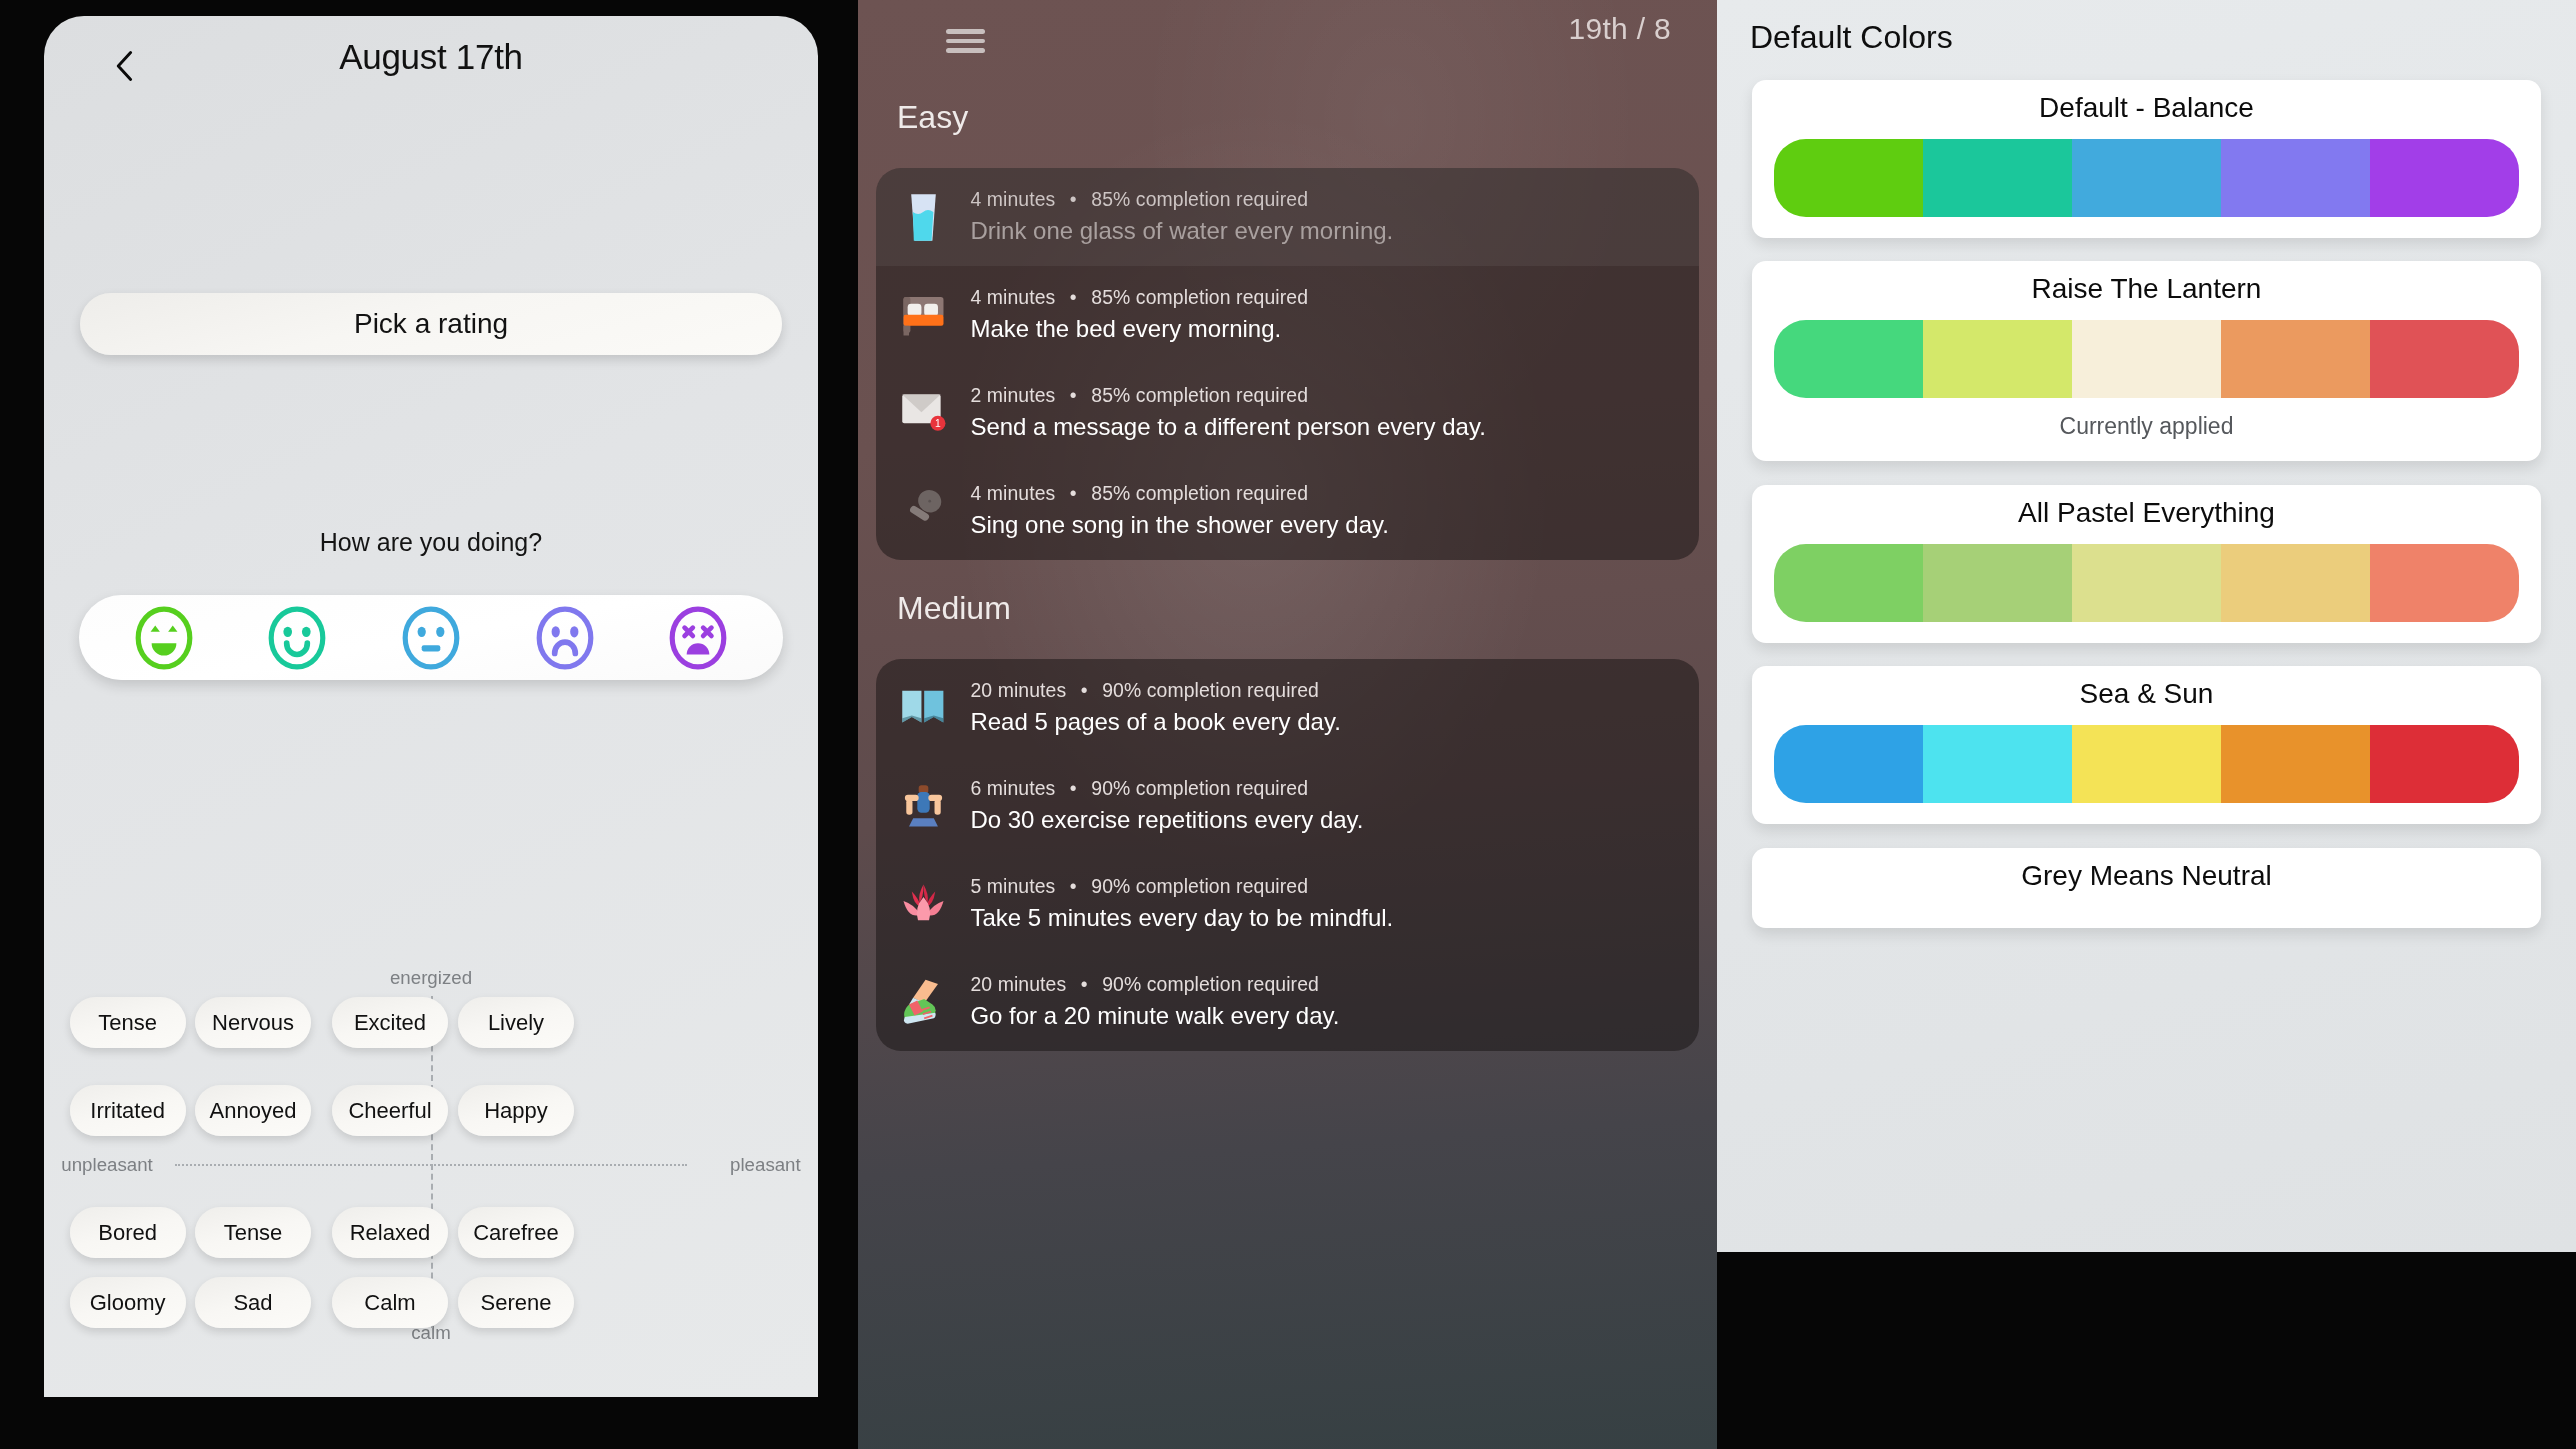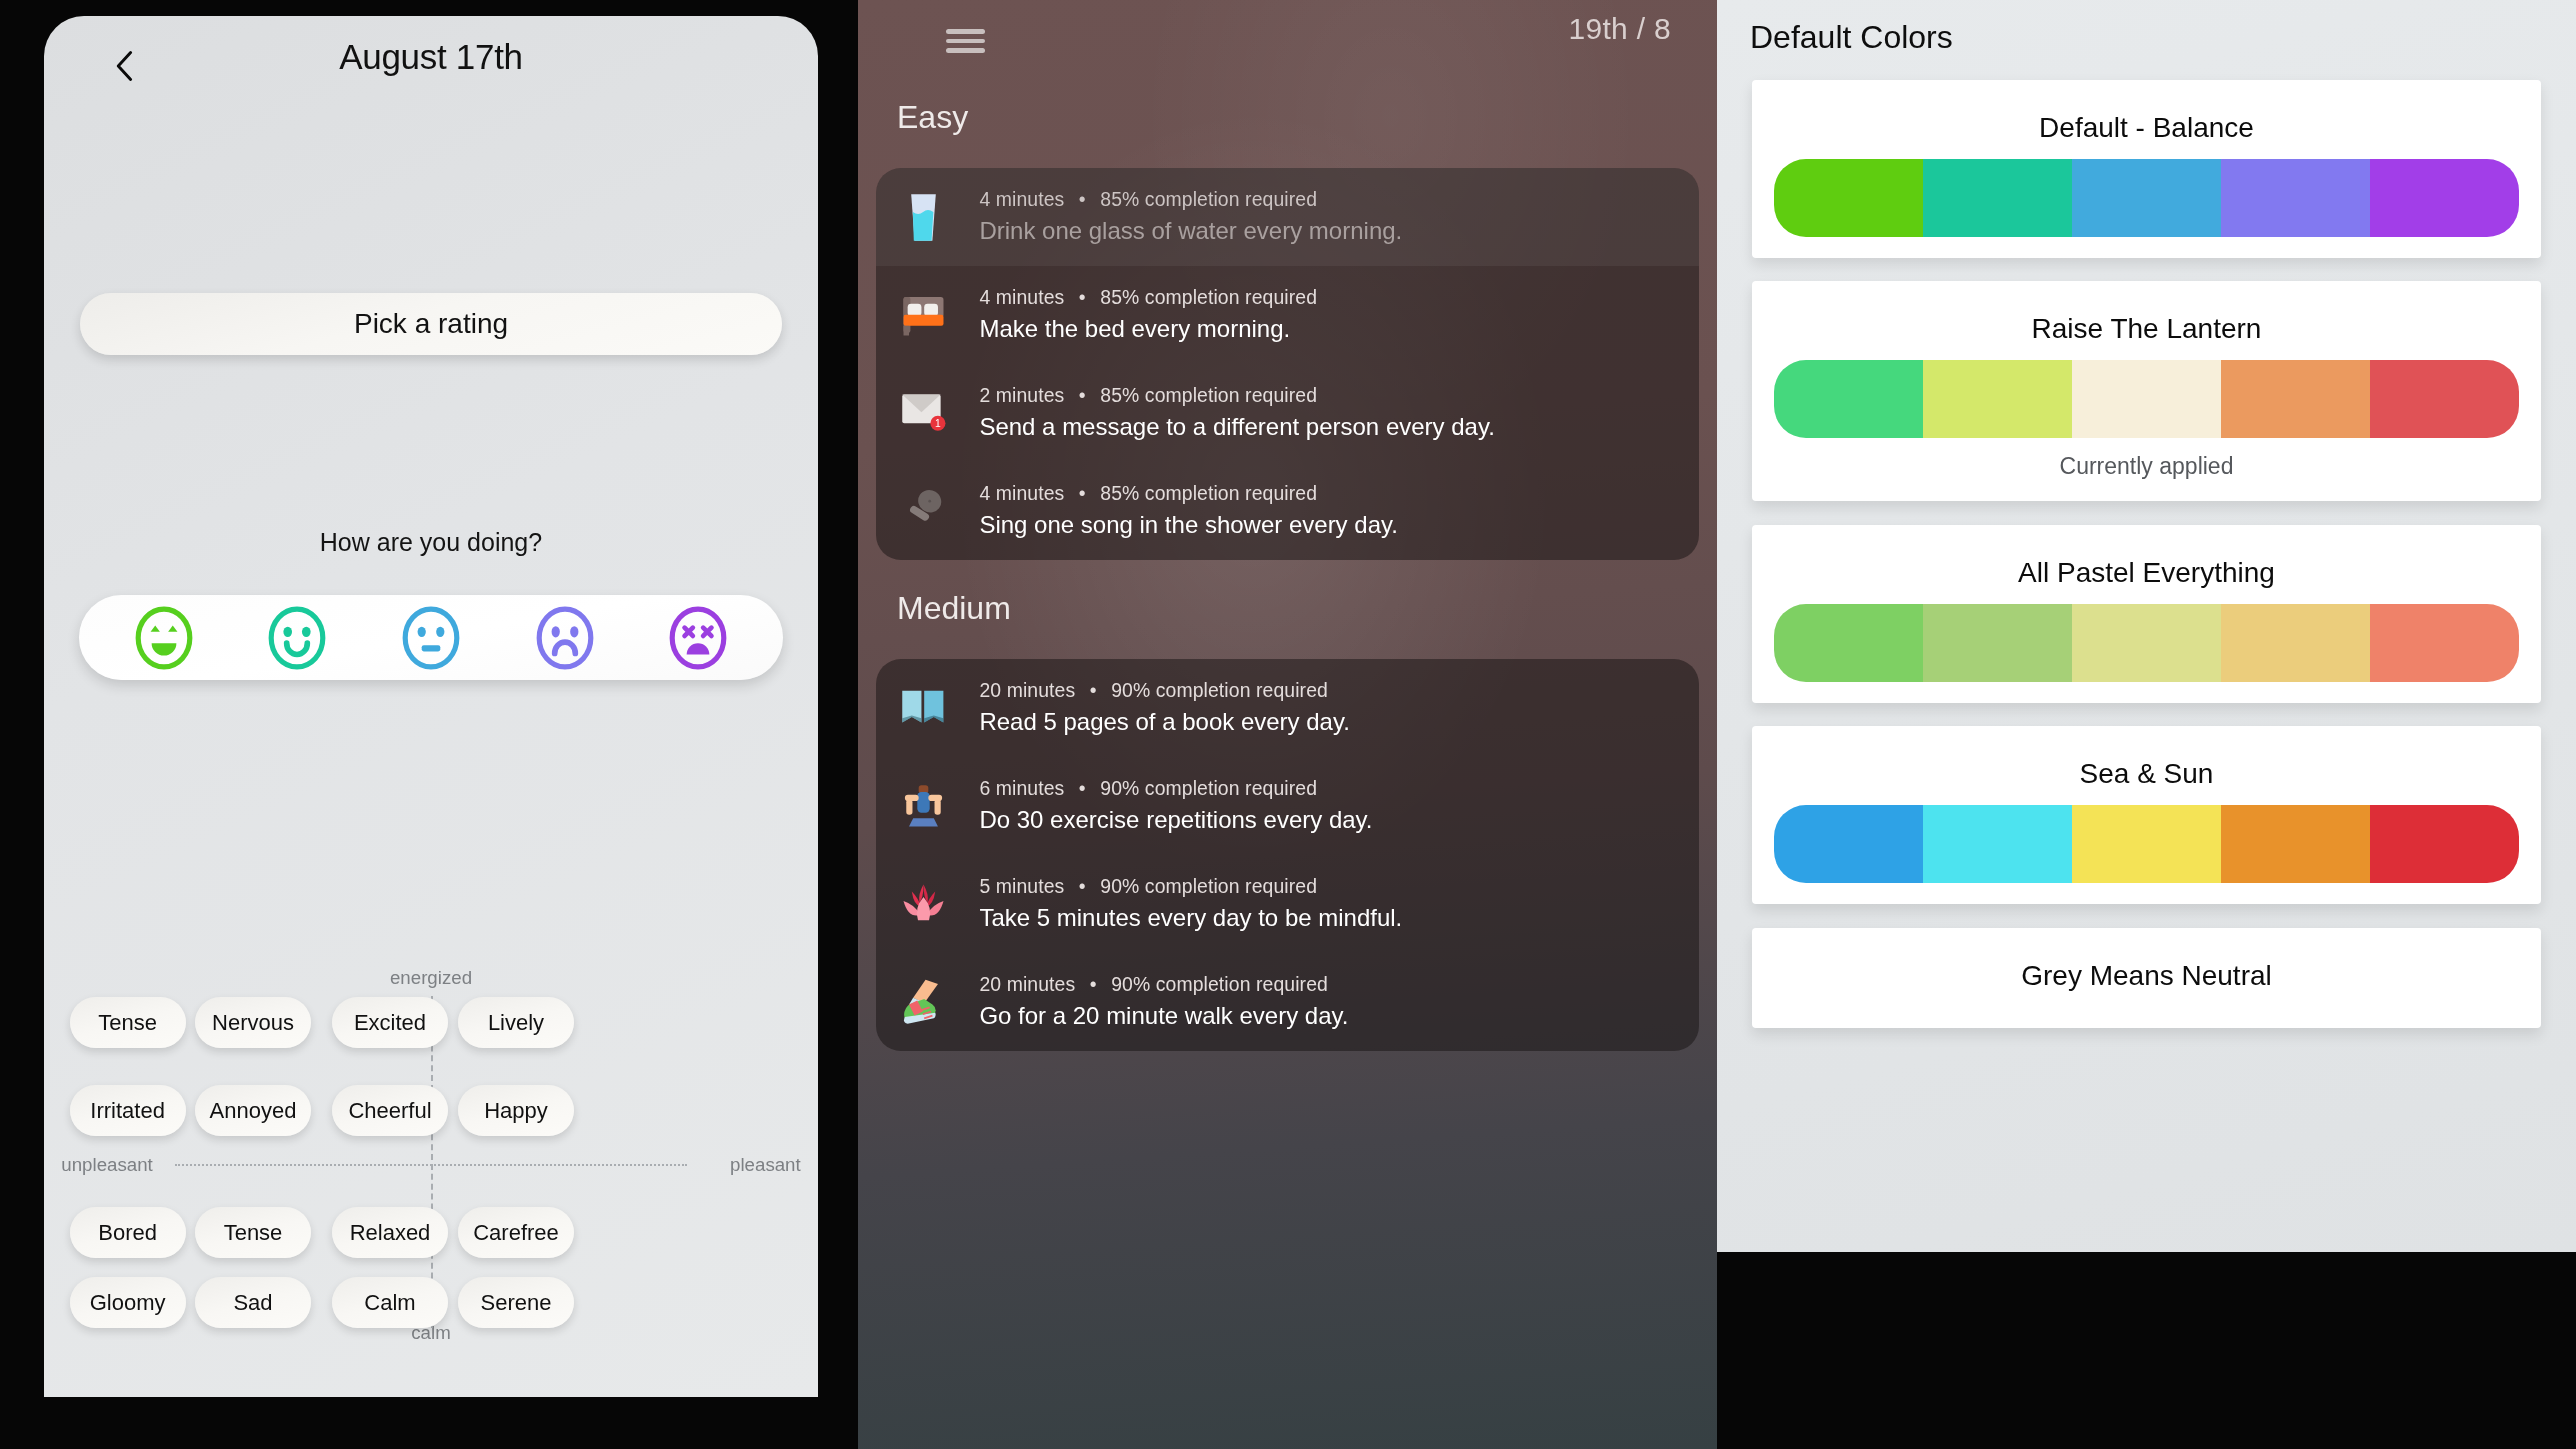--- a/index.html
+++ b/index.html
@@ -105,39 +105,39 @@
     border-radius: 25px;
     background: rgba(22,18,18,0.50);
     overflow: hidden;
   }
   .habit-row { display: flex; align-items: center; padding: 18px 15px 18px 19.4px; gap: 18px; }
   .habit-row.dim { background: rgba(255,255,255,0.055); }
   .habit-row.dim .habit-meta { color: #cdc5c4; }
   .habit-row.dim .habit-text { color: #a9a09f; }
   .habit-icon { width: 57px; min-width: 57px; height: 62px; display:flex; align-items:center; justify-content:center; }
   .habit-icon svg { display:block; }
-  .habit-body { flex: 1; margin-left: 9px; }
+  .habit-body { flex: 1; }
   .habit-meta { font-size: 19.4px; color: #e4dddc; margin-bottom: 4.8px; letter-spacing: 0.1px; }
   .habit-meta .dot { margin: 0 9px; }
   .habit-text { font-size: 24px; color: #ffffff; line-height: 1.25; }
 
   
   .panel-themes {
     position: absolute; left: 1717px; top: 0;
     width: 859px; height: 1252px;
     background: linear-gradient(165deg,#e7eaec 0%, #e3e6e8 50%, #dfe2e4 100%);
     overflow: hidden;
   }
   .themes-title { margin: 19.4px 0 0 33px; font-size: 32px; color: #0e0e0e; }
   .theme-card {
     margin: 23.5px 35px 0 35px;
     background: #fff;
-    border-radius: 4px;
+    border-radius: 14px;
     box-shadow: 0 6.2px 14px rgba(0,0,0,0.10);
-    padding: 32px 22px 21px 22px;
+    padding: 12px 22px 21px 22px;
     text-align: center;
   }
   .theme-name { font-size: 28px; color: #0c0c0c; margin-bottom: 15px; }
   .swatch-bar { height: 78px; border-radius: 32px; overflow: hidden; display: flex; }
   .swatch-bar span { flex: 1; display: block; }
   .applied { font-size: 23px; color: #55585c; margin-top: 15px; }
 </style>
 </head>
 <body>
 

